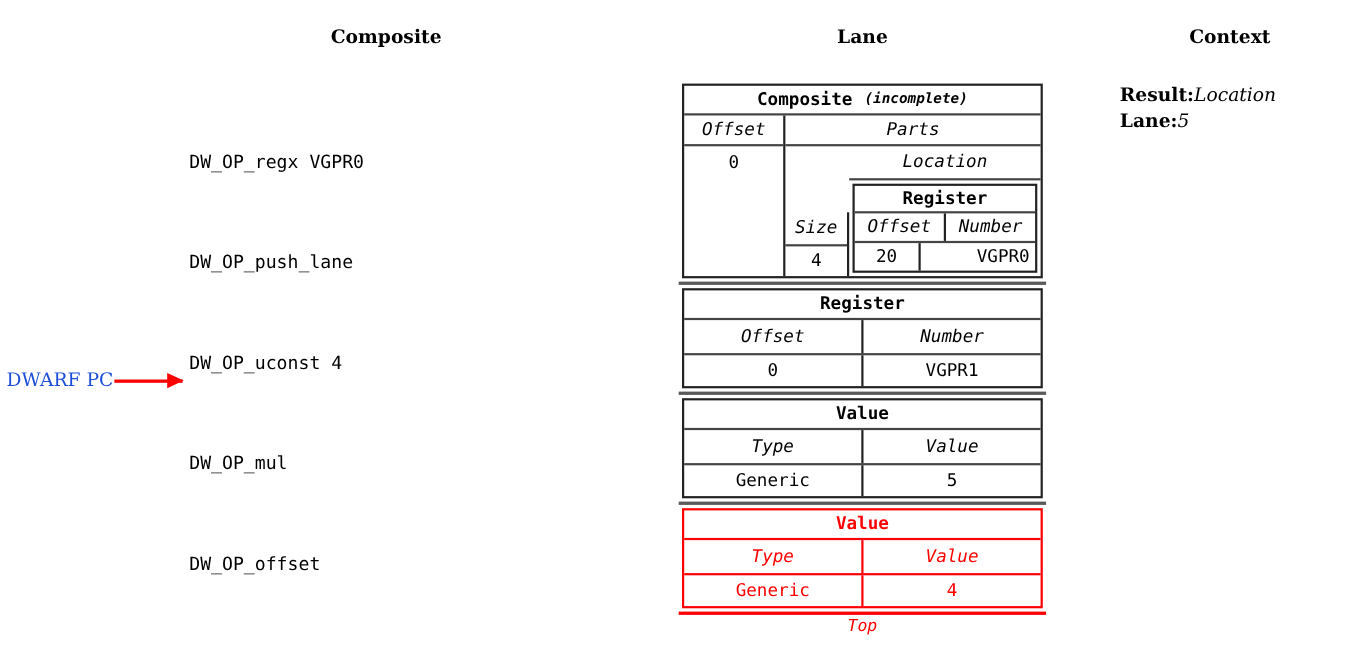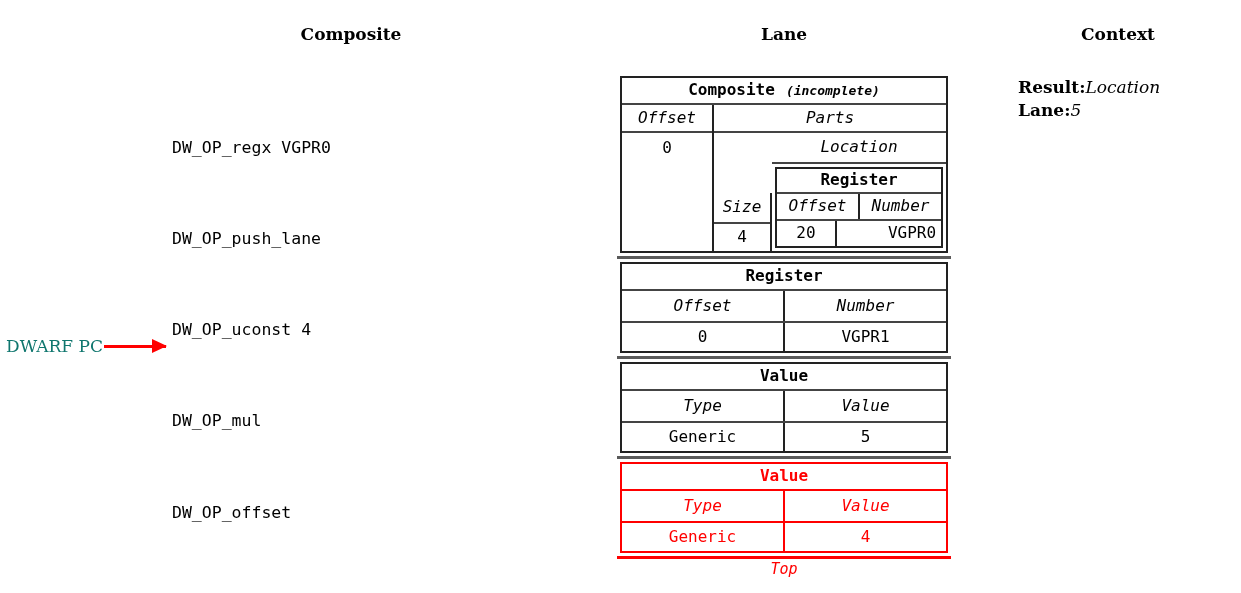--- a/index.html
+++ b/index.html
@@ -45,21 +45,21 @@
     left: 6px;
     top: 335px;
     height: 22px;
     display: flex;
     align-items: center;
     color: #ff0000;
   }
   #dwarf-pc-label {
     font-family: "DejaVu Serif", "Liberation Serif", serif;
     font-size: 17px;
-    color: #0f766e;
+    color: #1d4ed8;
     white-space: nowrap;
   }
   #dwarf-pc-arrow {
     position: relative;
     width: 62px;
     height: 3px;
     background: #ff0000;
     margin-left: 1px;
   }
   #dwarf-pc-arrow::after {

